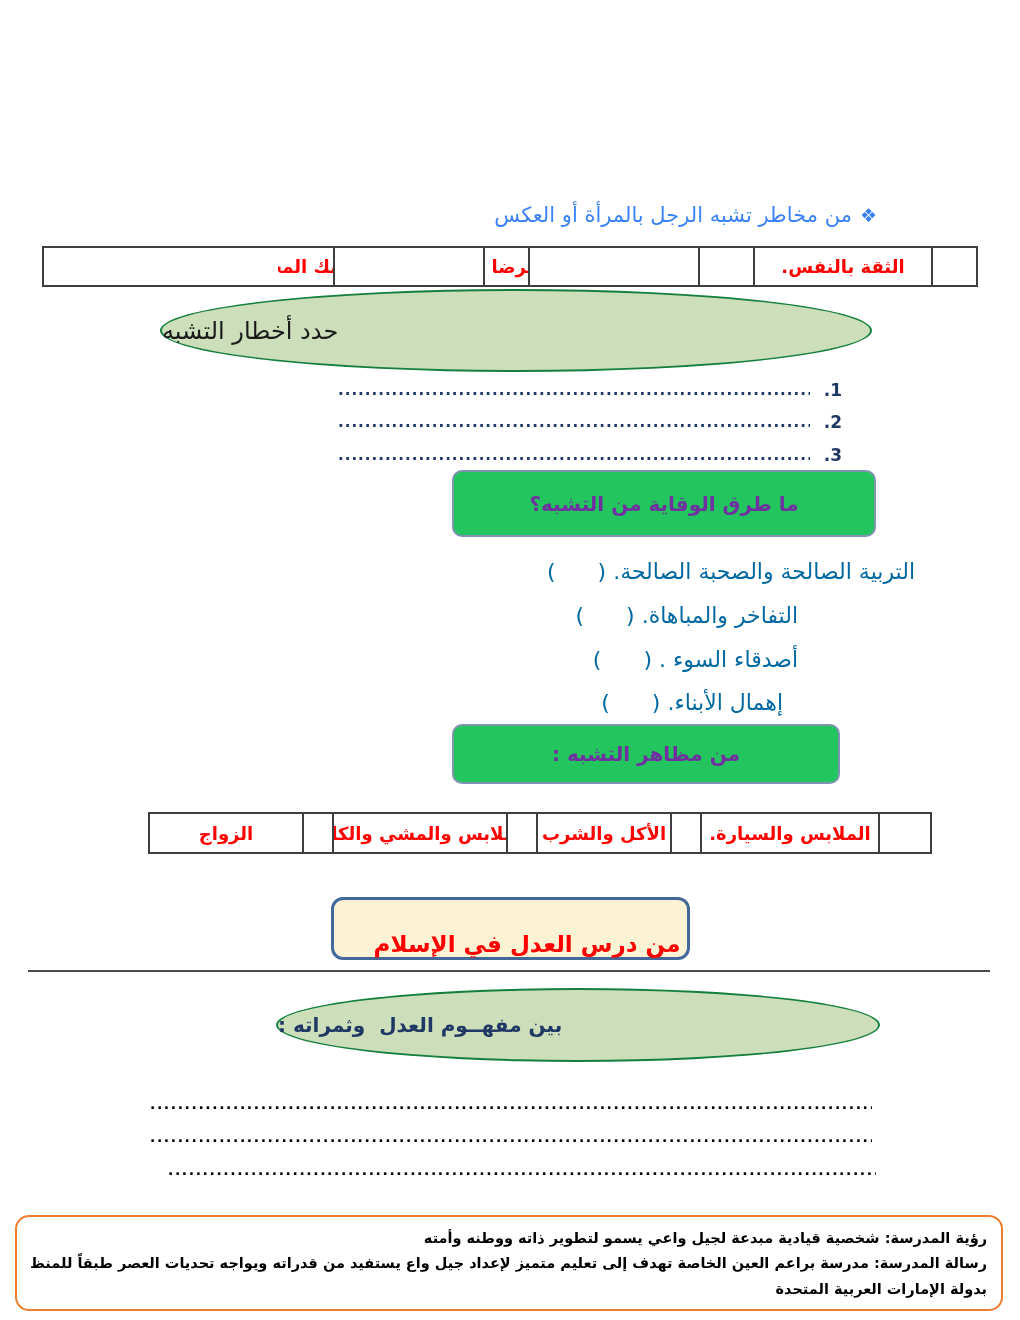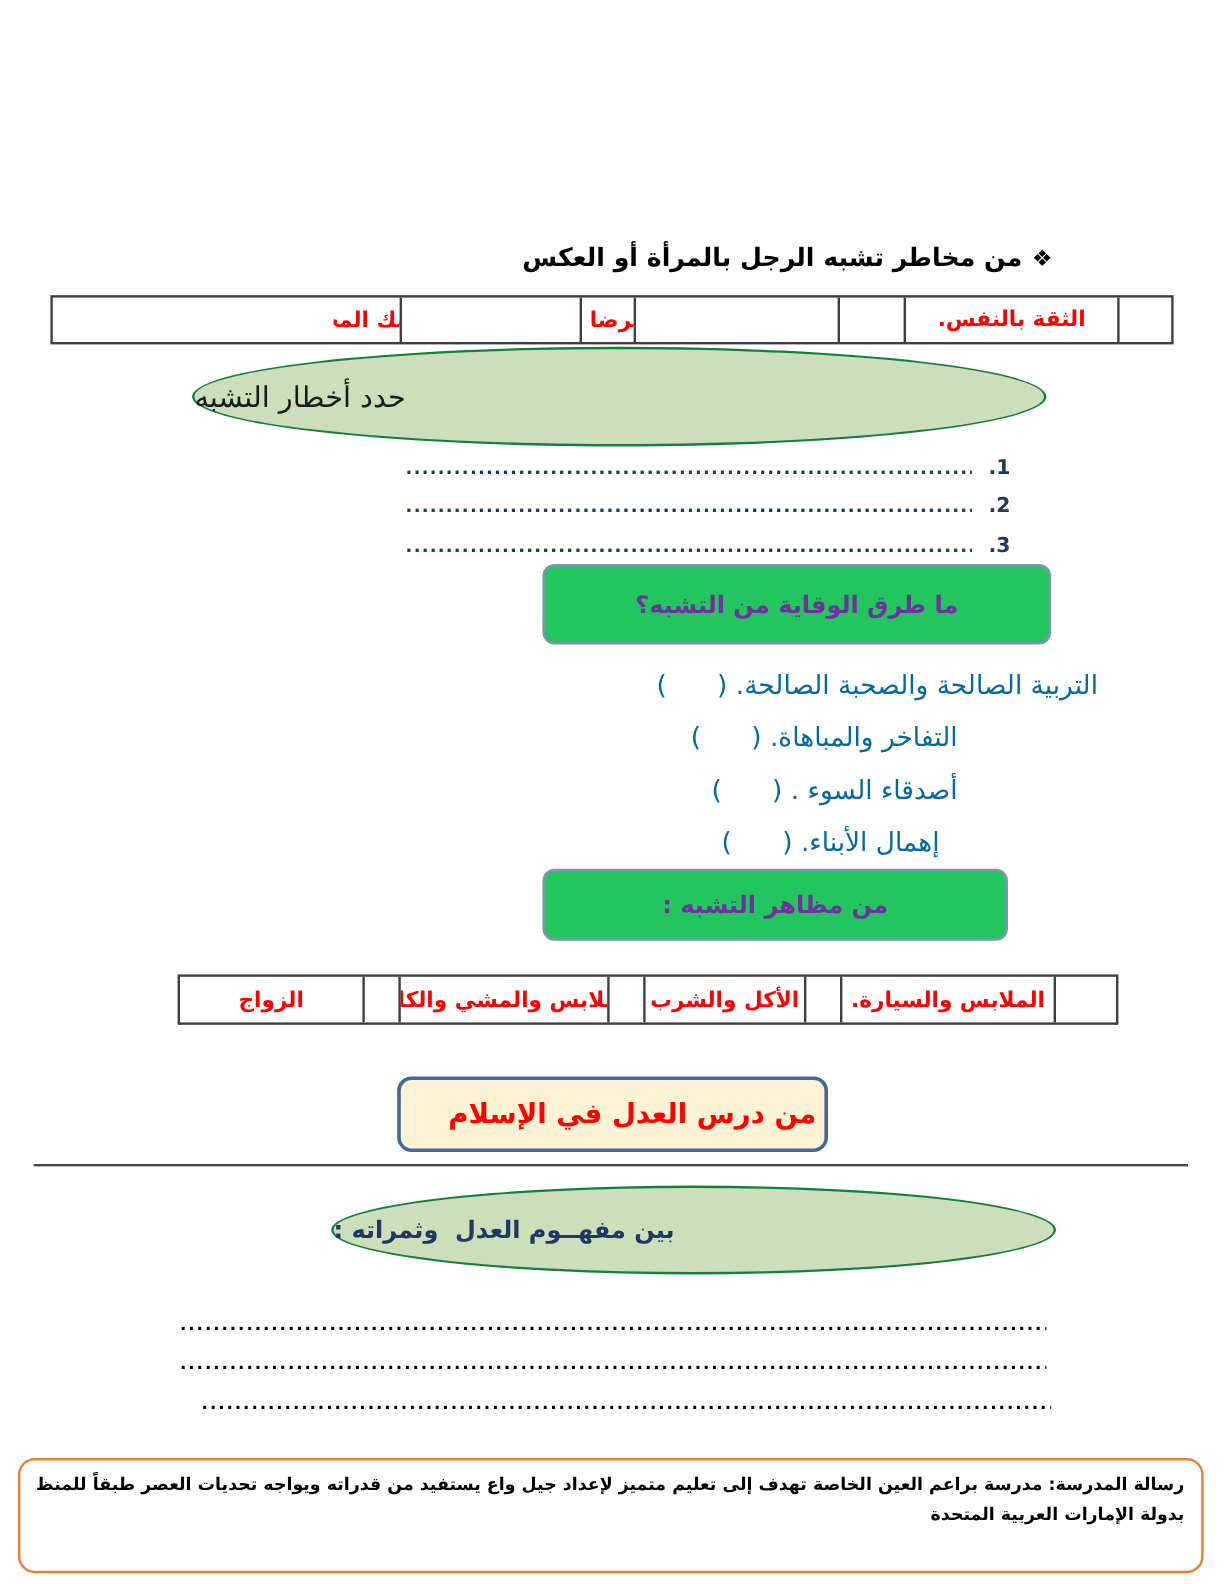--- a/index.html
+++ b/index.html
@@ -13,22 +13,22 @@
     overflow: hidden;
     margin: 0 auto;
   }
 
   
   .heading {
     position: absolute;
     top: 203px;
     right: 143px;
     direction: rtl;
-    color: #000000;
-    font-weight: bold;
+    color: #3b82f6;
+    font-weight: normal;
     font-size: 21px;
     white-space: nowrap;
   }
   .heading .diamond { margin-left: 8px; font-size: 19px; }
 
   
   .wtable {
     position: absolute;
     display: flex;
     direction: rtl;
@@ -152,21 +152,21 @@
   #popt-4 { top: 690px; right: 237px; }
 
   
   #justice-box {
     position: absolute;
     left: 331px; top: 897px; width: 359px; height: 63px;
     background: #FCF2D4;
     border: 3px solid #44689A;
     border-radius: 12px;
     display: flex;
-    align-items: center;
+    align-items: flex-end;
     justify-content: center;
     z-index: 2;
     padding-left: 33px;
   }
   #justice-box .jtitle {
     color: #FF0000;
     font-weight: bold;
     font-size: 23px;
     direction: rtl;
     white-space: nowrap;
@@ -285,17 +285,18 @@
 
   <div id="ellipse-concept" class="ellipse">
     <span class="etext">بين مفهــوم العدل  وثمراته :</span>
   </div>
 
   <div id="ansline-1" class="ansline">......................................................................................................................................................................................................</div>
   <div id="ansline-2" class="ansline">......................................................................................................................................................................................................</div>
   <div id="ansline-3" class="ansline">......................................................................................................................................................................................................</div>
 
   <div id="footer-box">
+    <div class="fline">رؤية المدرسة: شخصية قيادية مبدعة لجيل واعي يسمو لتطوير ذاته ووطنه وأمته</div>
     <div class="fline">رسالة المدرسة: مدرسة براعم العين الخاصة تهدف إلى تعليم متميز لإعداد جيل واع يستفيد من قدراته ويواجه تحديات العصر طبقاً للمنظومة التربوية والتعليمية</div>
     <div class="fline">بدولة الإمارات العربية المتحدة</div>
   </div>
 
 </div>
 
 </body></html>

